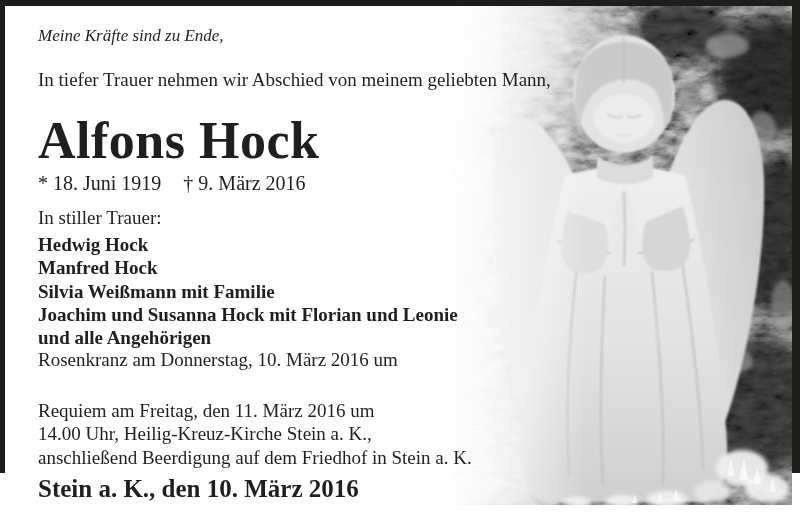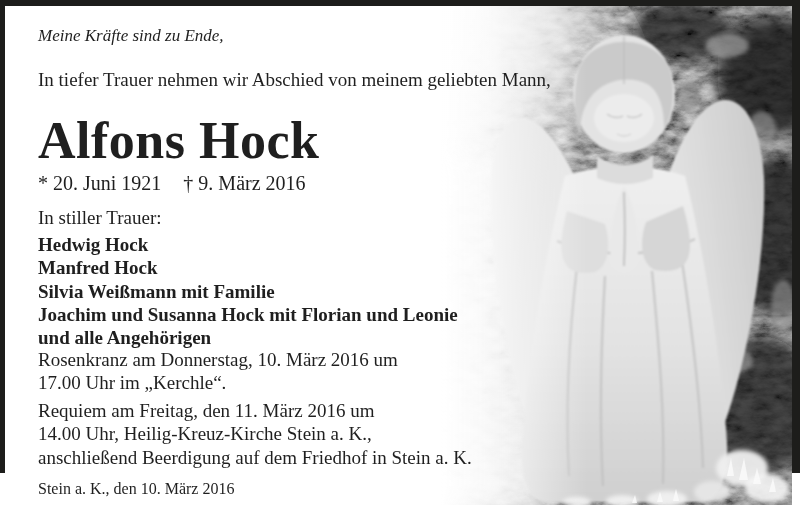--- a/index.html
+++ b/index.html
@@ -87,30 +87,32 @@
   .mourners {
     top: 227px;
     font-size: 19px;
     font-weight: bold;
     line-height: 23.3px;
   }
   .rosary {
     top: 342px;
     font-size: 19px;
     line-height: 23.3px;
+    text-align: center;
   }
   .requiem {
     top: 393px;
     font-size: 19px;
     line-height: 23.3px;
   }
   .place-date {
     top: 471px;
-    font-size: 16px;
+    font-size: 25px;
     line-height: 23px;
+    font-weight: bold;
   }
 </style>
 </head>
 <body>
 
 <div class="frame">
   <div class="page">
 
     <div class="photo">
       <svg width="365" height="499" viewBox="0 0 365 499" preserveAspectRatio="none">
@@ -238,36 +240,35 @@
         <div>Meine Kräfte sind zu Ende,</div>
       </div>
 
       <div class="block intro">
         <div>In tiefer Trauer nehmen wir Abschied von meinem geliebten Mann,</div>
       </div>
 
       <div class="block deceased-name">Alfons Hock</div>
 
       <div class="block dates">
-        <span class="birth">* 20. Juni 1921</span><span class="death">† 9. März 2016</span>
+        <span class="birth">* 18. Juni 1919</span><span class="death">† 9. März 2016</span>
       </div>
 
       <div class="block trauer-header">In stiller Trauer:</div>
 
       <div class="block mourners">
         <div>Hedwig Hock</div>
         <div>Manfred Hock</div>
         <div>Silvia Weißmann mit Familie</div>
         <div>Joachim und Susanna Hock mit Florian und Leonie</div>
         <div>und alle Angehörigen</div>
       </div>
 
       <div class="block rosary">
         <div>Rosenkranz am Donnerstag, 10. März 2016 um</div>
-        <div>17.00 Uhr im „Kerchle“.</div>
       </div>
 
       <div class="block requiem">
         <div>Requiem am Freitag, den 11. März 2016 um</div>
         <div>14.00 Uhr, Heilig-Kreuz-Kirche Stein a. K.,</div>
         <div>anschließend Beerdigung auf dem Friedhof in Stein a. K.</div>
       </div>
 
       <div class="block place-date">Stein a. K., den 10. März 2016</div>
 

